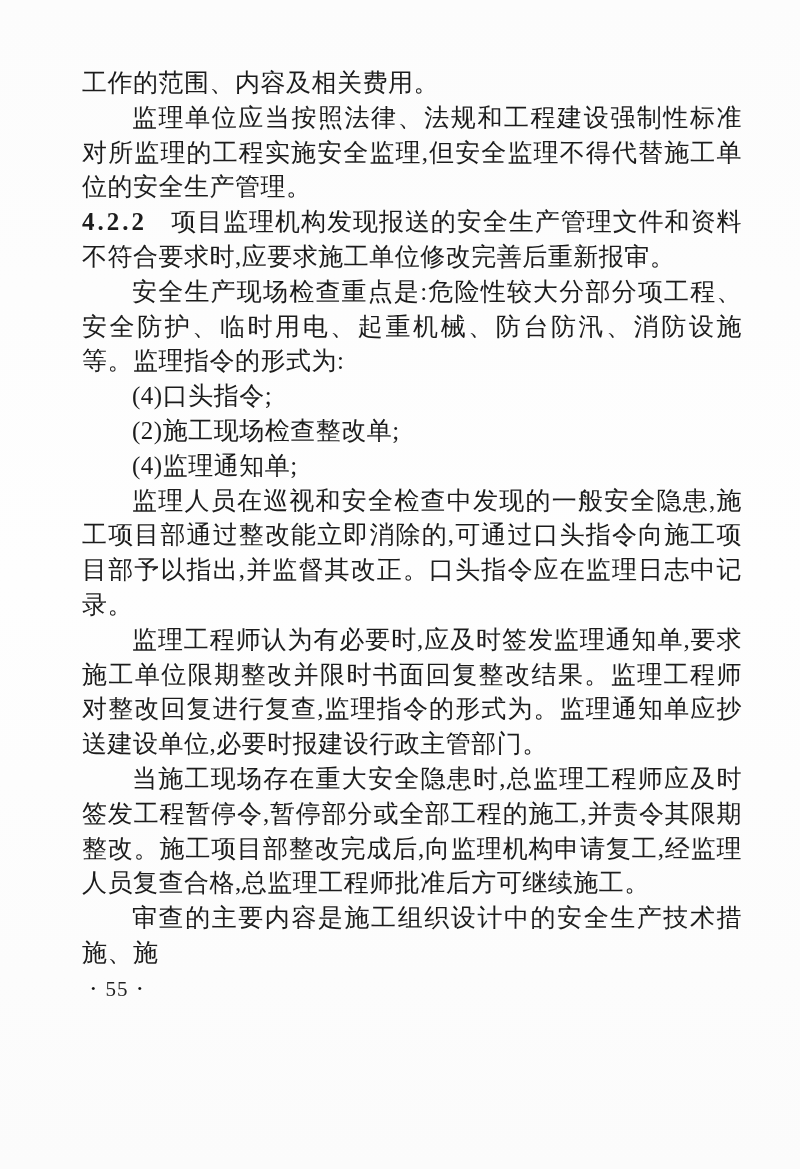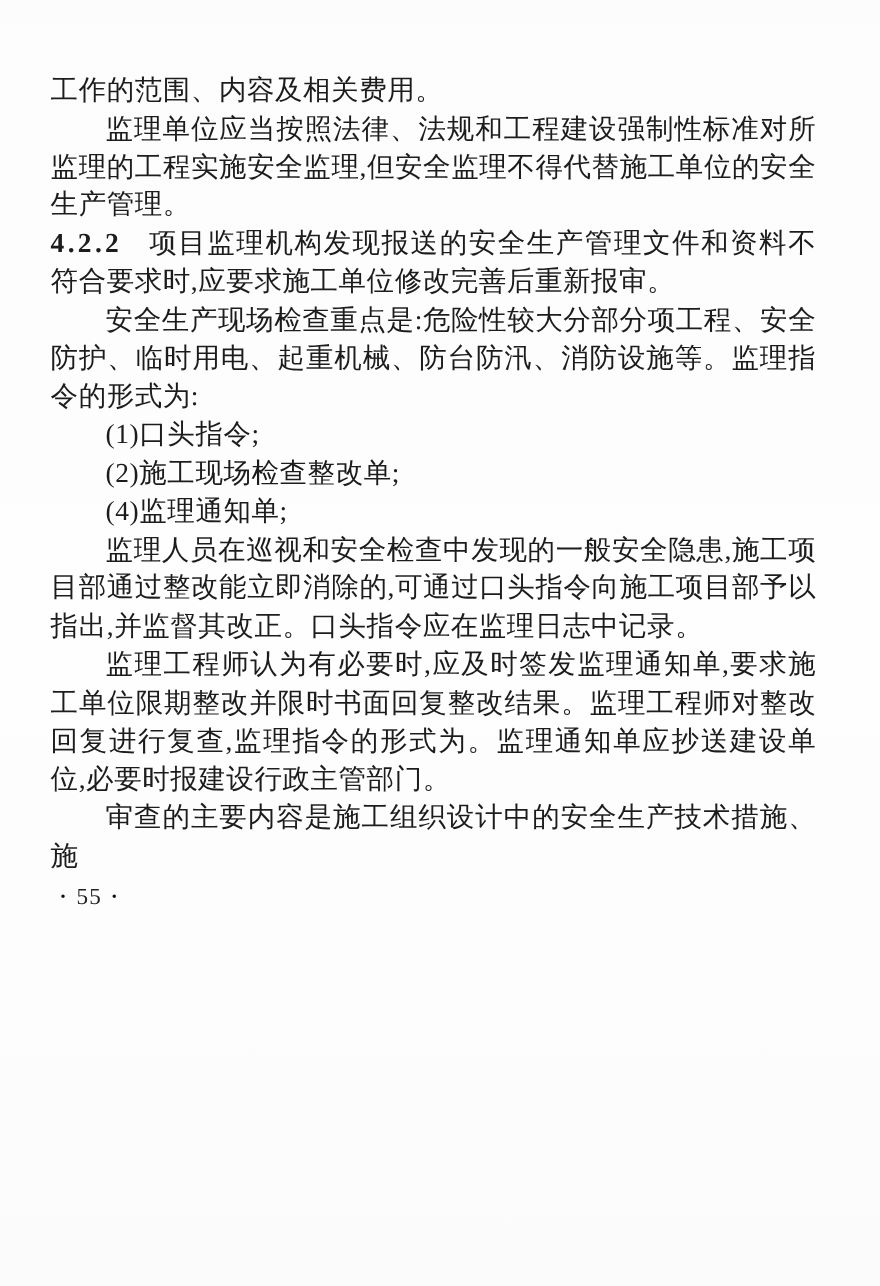--- a/index.html
+++ b/index.html
@@ -12,21 +12,21 @@
     background: #fdfdfd;
     overflow: hidden;
     font-family: "Liberation Serif", "DejaVu Serif", serif;
   }
   .page {
     position: relative;
     width: 800px;
     height: 1169px;
     background: linear-gradient(180deg, #fcfcfc 0%, #fefefe 50%, #fbfbfb 100%);
     box-sizing: border-box;
-    padding: 66px 58px 0 46px;
+    padding: 66px 58px 0 82px;
     color: #1c1c1c;
   }
   .content {
     filter: blur(0.2px);
   }
   .para {
     margin: 0;
     font-size: 25px;
     line-height: 34.8px;
     text-align: justify;
@@ -65,24 +65,25 @@
 </head>
 <body>
 
 <div class="page">
   <div class="content">
     <div>
         <p class="para plain"><span>工作的范围、内容及相关费用。</span></p>
         <p class="para indented"><span>监理单位应当按照法律、法规和工程建设强制性标准对所监理的工程实施安全监理,但安全监理不得代替施工单位的安全生产管理。</span></p>
         <p class="para section"><b class="secnum">4.2.2</b><span class="secgap"></span><span>项目监理机构发现报送的安全生产管理文件和资料不符合要求时,应要求施工单位修改完善后重新报审。</span></p>
         <p class="para indented"><span>安全生产现场检查重点是:危险性较大分部分项工程、安全防护、临时用电、起重机械、防台防汛、消防设施等。监理指令的形式为:</span></p>
-        <p class="para list"><span>(1)口头指令;</span></p>
+        <p class="para list"><span>(4)口头指令;</span></p>
         <p class="para list"><span>(2)施工现场检查整改单;</span></p>
         <p class="para list"><span>(4)监理通知单;</span></p>
         <p class="para indented"><span>监理人员在巡视和安全检查中发现的一般安全隐患,施工项目部通过整改能立即消除的,可通过口头指令向施工项目部予以指出,并监督其改正。口头指令应在监理日志中记录。</span></p>
         <p class="para indented"><span>监理工程师认为有必要时,应及时签发监理通知单,要求施工单位限期整改并限时书面回复整改结果。监理工程师对整改回复进行复查,监理指令的形式为。监理通知单应抄送建设单位,必要时报建设行政主管部门。</span></p>
+        <p class="para indented"><span>当施工现场存在重大安全隐患时,总监理工程师应及时签发工程暂停令,暂停部分或全部工程的施工,并责令其限期整改。施工项目部整改完成后,向监理机构申请复工,经监理人员复查合格,总监理工程师批准后方可继续施工。</span></p>
         <p class="para indented"><span>审查的主要内容是施工组织设计中的安全生产技术措施、施</span></p>
       </div>
     <div class="footer">
       <span class="dot">•</span><span>55</span><span class="dot">•</span>
     </div>
   </div>
 </div>
 
 </body></html>

